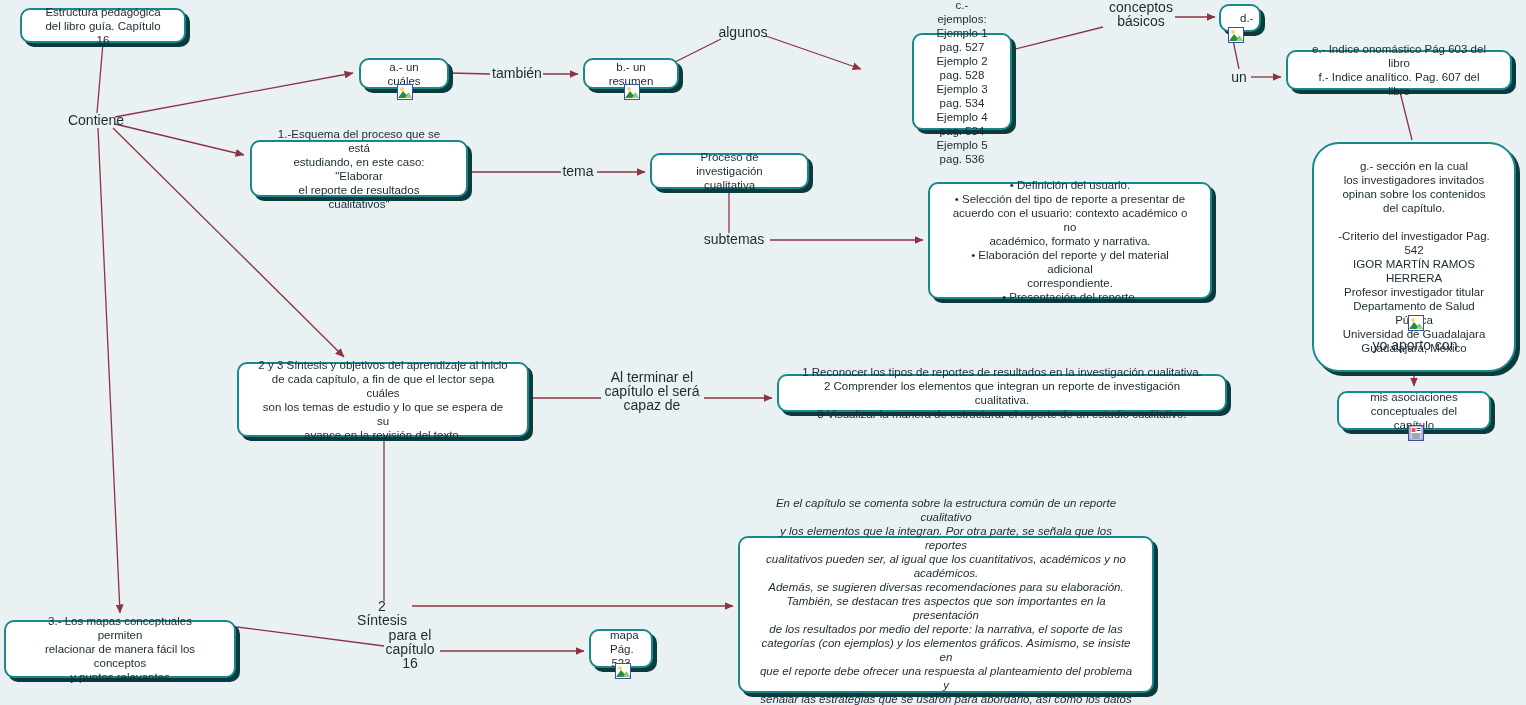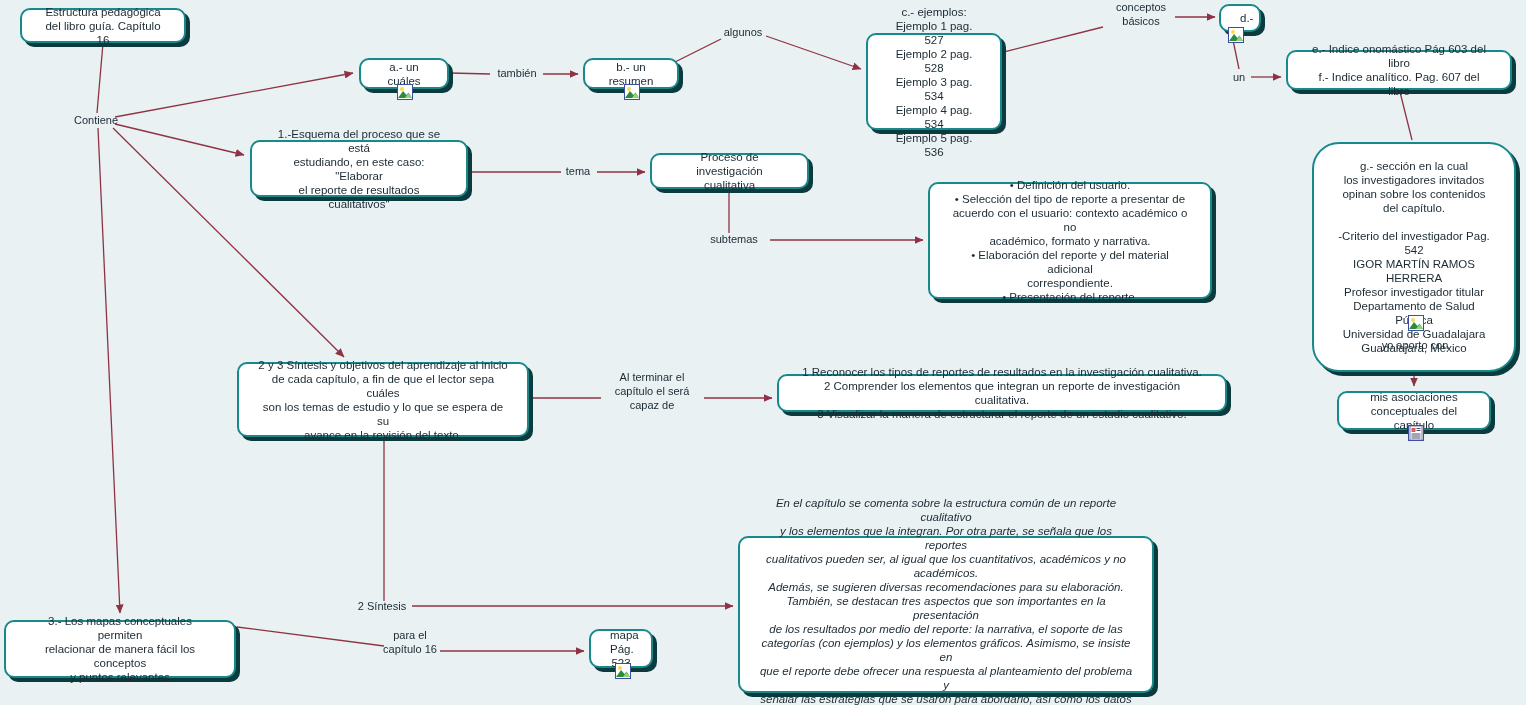--- a/index.html
+++ b/index.html
@@ -34,21 +34,21 @@
     align-items:center;
     justify-content:center;
     padding:4px 19px;
     white-space:pre-line;
   }
   .node .txt{display:block;width:100%;}
   
   .elabel{
     position:absolute;
     color:#1b2a33;
-    font-size:11px;
+    font-size:14px;
     line-height:14px;
     text-align:center;
     white-space:pre-line;
     background:transparent;
   }
   
   .icon{
     position:absolute;
     width:16px;height:16px;
     border:1px solid #3b4fa0;
@@ -149,21 +149,21 @@
     <span class="icon" style="left:39px;top:24px;">
       <svg viewBox="0 0 14 14">
           <rect x="0" y="0" width="14" height="14" fill="#ffffff"></rect>
           <circle cx="4" cy="4" r="2" fill="#ffd84d"></circle>
           <path d="M0 13 L5 6 L8.5 10 L10.5 7.5 L14 13 Z" fill="#2e8b3d"></path>
           <path d="M7 13 L10.5 8 L14 13 Z" fill="#8fd47a"></path>
         </svg>
     </span>
   </div>
 
-  <div class="node" style="left:866px;top:33px;width:136px;height:97px;">
+  <div class="node" style="left:912px;top:33px;width:100px;height:97px;">
     <span class="txt">c.- ejemplos:
 Ejemplo 1 pag. 527
 Ejemplo 2 pag. 528
 Ejemplo 3 pag. 534
 Ejemplo 4 pag. 534
 Ejemplo 5 pag. 536</span>
   </div>
 
   <div class="node" style="left:1219px;top:4px;width:32px;height:28px;">
     <span class="txt">d.-</span>

